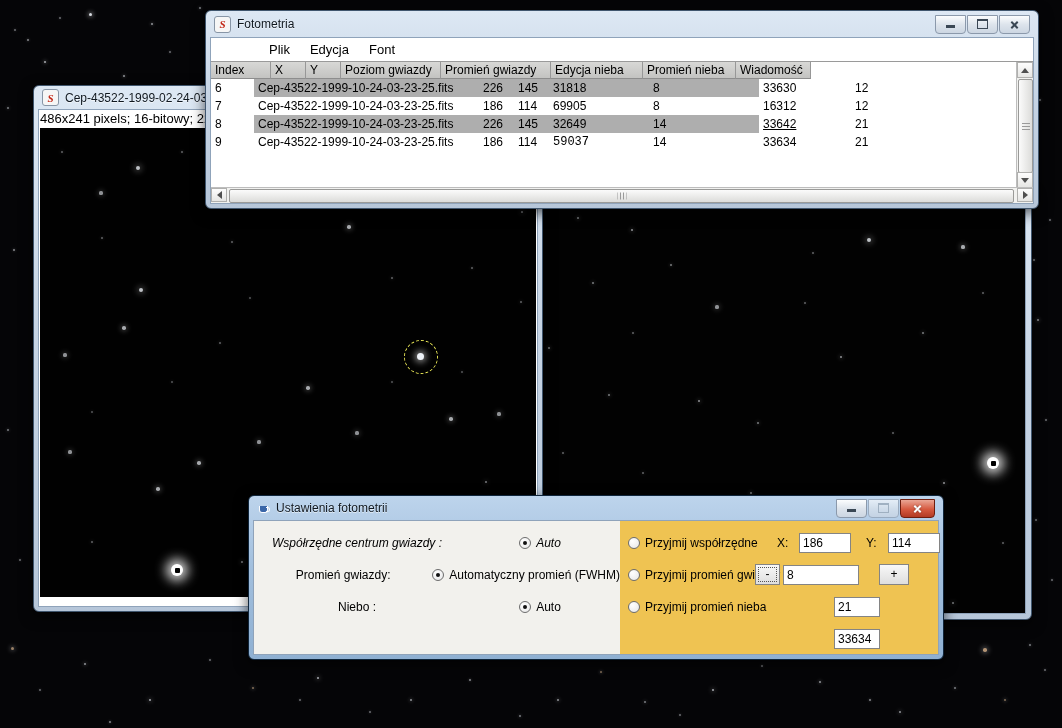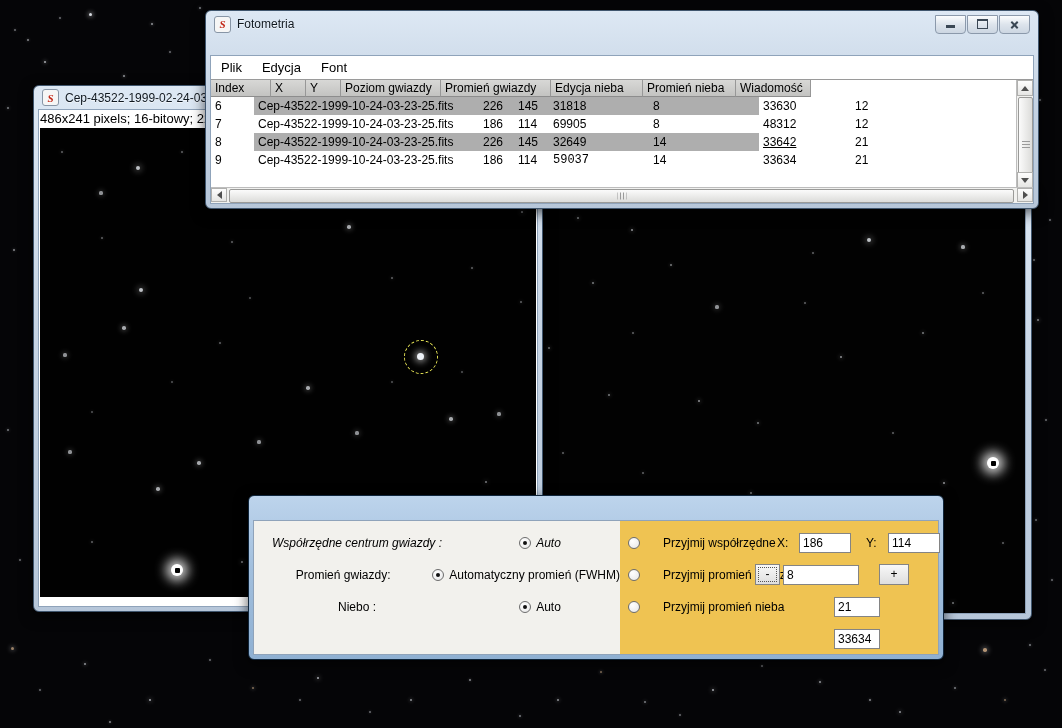--- a/index.html
+++ b/index.html
@@ -56,21 +56,21 @@
   .cep-win{left:33px;top:85px;width:508px;height:525px;}
   .cep-win .win-title{height:23px;}
   .cep-body{top:23px;}
   .status{height:17px;line-height:17px;font-size:13px;color:#000;padding-left:1px;
           white-space:nowrap;overflow:hidden;background:#fff;}
   .cep-image{position:absolute;left:1px;right:1px;top:18px;bottom:9px;background:#010101;overflow:hidden;}
 
   
   .fot-win{left:205px;top:10px;width:832px;height:197px;}
   .fot-win .win-title{height:26px;}
-  .fot-body{top:44px;}
+  .fot-body{top:26px;padding-left:48px;}
   .menubar{height:23px;display:flex;align-items:center;background:#fff;font-size:13px;color:#000;}
   .menu-item{padding:0 10px;height:100%;display:flex;align-items:center;cursor:default;}
   .tablepane{position:absolute;left:0;right:0;top:23px;bottom:0;border-top:1px solid #9a9a9a;background:#fff;overflow:hidden;}
   .thead{display:flex;height:17px;font-size:12px;color:#000;}
   .th{box-sizing:border-box;background:linear-gradient(180deg,#d8d8d6,#c3c3c1);
       border-right:1px solid #979797;border-bottom:1px solid #8d8d8d;
       padding:1px 0 0 4px;white-space:nowrap;overflow:hidden;}
   .trow{display:flex;height:18px;font-size:12px;color:#000;}
   .td{box-sizing:border-box;padding:2px 0 0 4px;white-space:nowrap;overflow:hidden;}
   .td.hl{background:#aeaeae;}
@@ -99,21 +99,21 @@
   
   .dlg{left:248px;top:495px;width:694px;height:163px;}
   .dlg .win-title{height:24px;}
   .dlg-body{top:24px;background:#f2f1ed;}
   .dlg-left{position:absolute;left:0;top:0;bottom:0;width:366px;font-size:12px;color:#000;}
   .dlg-right{position:absolute;left:366px;top:0;bottom:0;right:0;font-size:12px;color:#000;}
   .lrow{position:absolute;left:0;width:366px;height:20px;display:flex;align-items:center;}
   .llabel{width:206px;text-align:center;white-space:nowrap;}
   .lopt{flex:1;display:flex;align-items:center;justify-content:center;gap:5px;white-space:nowrap;}
   .orow{position:absolute;left:0;right:0;height:22px;}
-  .ogroup{position:absolute;left:8px;top:0;height:22px;display:flex;align-items:center;gap:23px;white-space:nowrap;}
+  .ogroup{position:absolute;left:8px;top:0;height:22px;display:flex;align-items:center;gap:5px;white-space:nowrap;}
   .radio{width:12px;height:12px;border-radius:50%;border:1px solid #6d6d6d;box-sizing:border-box;
          background:radial-gradient(circle at 35% 30%,#ffffff,#e6e6e6);position:relative;flex:0 0 auto;}
   .radio.sel::after{content:"";position:absolute;left:3px;top:3px;width:4px;height:4px;border-radius:50%;background:#111;}
   .fld{position:absolute;top:1px;height:20px;box-sizing:border-box;border:1px solid #848484;background:#fff;
        font:12px "Liberation Sans",sans-serif;padding:0 3px;color:#000;}
   .flab{position:absolute;top:4px;}
   .stp-btn{position:absolute;top:0;height:21px;box-sizing:border-box;border:1px solid #848484;
        background:linear-gradient(180deg,#f8f8f8,#dedede);text-align:center;font-size:12px;line-height:19px;cursor:default;}
   .stp-btn.focusdot{outline:1px dotted #555;outline-offset:-4px;}
 </style>
@@ -314,21 +314,21 @@
               <div class="td" style="width: 93px;">12</div>
               <div class="td" style="width: 75px;"></div>
             </div>
             <div class="trow">
               <div class="td" style="width: 43px;">7</div>
               <div class="td" style="width: 225px;">Cep-43522-1999-10-24-03-23-25.fits</div>
               <div class="td" style="width: 35px;">186</div>
               <div class="td" style="width: 35px;">114</div>
               <div class="td" style="width: 100px;">69905</div>
               <div class="td" style="width: 110px;">8</div>
-              <div class="td" style="width: 92px;">48312</div>
+              <div class="td" style="width: 92px;">16312</div>
               <div class="td" style="width: 93px;">12</div>
               <div class="td" style="width: 75px;"></div>
             </div>
             <div class="trow">
               <div class="td" style="width: 43px;">8</div>
               <div class="td hl" style="width: 225px;">Cep-43522-1999-10-24-03-23-25.fits</div>
               <div class="td hl" style="width: 35px;">226</div>
               <div class="td hl" style="width: 35px;">145</div>
               <div class="td hl" style="width: 100px;">32649</div>
               <div class="td hl" style="width: 110px;">14</div>
@@ -368,20 +368,35 @@
             </div>
           <div class="sb-btn h-rt">
               <span class="tri tri-rt"></span>
             </div>
         </div>
       </div>
     </div>
   </div>
 
   <div class="win focused dlg">
+    <div class="win-title">
+      <span class="java-icon"></span>
+      <span>Ustawienia fotometrii</span>
+      <span class="btn-group">
+        <span class="cap-btn">
+            <span class="g-min"></span>
+          </span>
+        <span class="cap-btn disabled">
+            <span class="g-max dim"></span>
+          </span>
+        <span class="cap-btn close-red">
+            <span class="g-x"></span>
+          </span>
+      </span>
+    </div>
     <div class="win-body dlg-body">
       <div class="dlg-left" id="dlg-left">
           <div class="lrow" style="top: 12px; font-style: italic;">
             <span class="llabel">Współrzędne centrum gwiazdy :</span>
             <span class="lopt">
               <span class="radio sel"></span>
               <span>Auto</span>
             </span>
           </div>
           <div class="lrow" style="top: 44px;">

